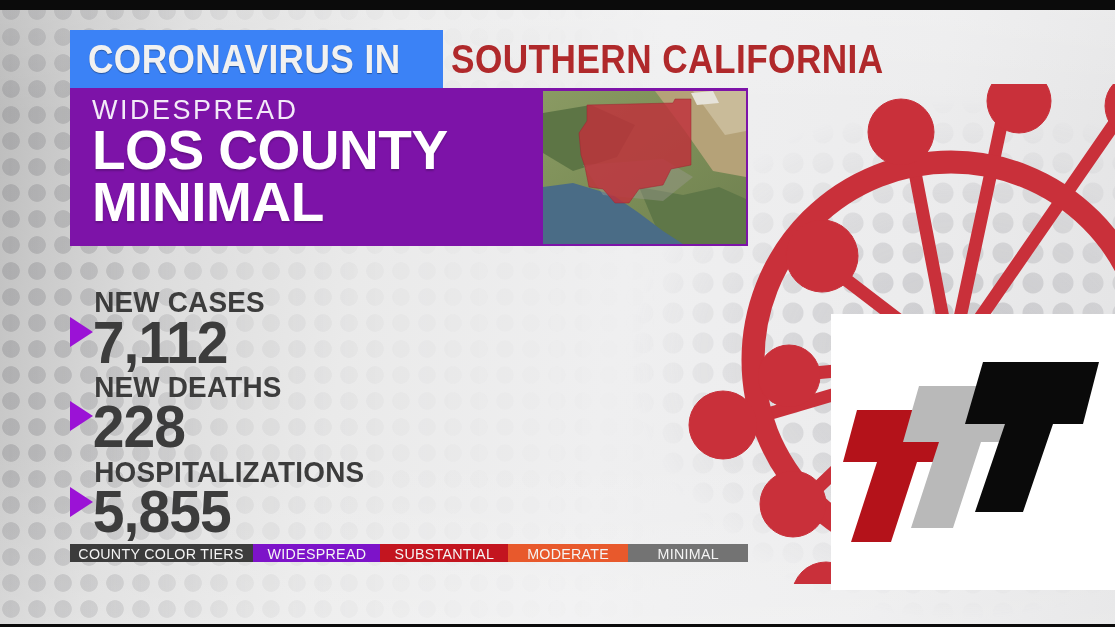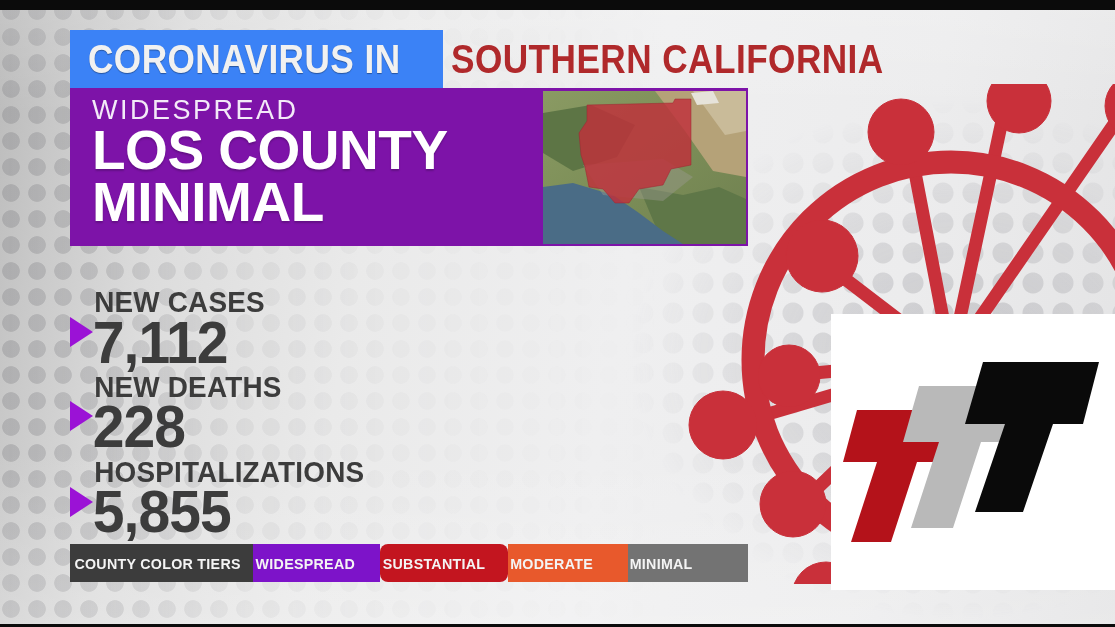--- a/index.html
+++ b/index.html
@@ -128,25 +128,25 @@
   }
   .stat:nth-child(2) .stat-arrow{top:29px;}
   .stat:nth-child(3) .stat-arrow{top:30px;}
 
   
   .tiers{
     position:absolute;left:70px;top:544px;height:26px;
     display:flex;z-index:25;
   }
   .tier{
-    display:flex;align-items:center;
-    color:#f4f4f4;font-size:15px;font-weight:bold;
+    display:flex;align-items:center;justify-content:center;
+    color:#f4f4f4;font-size:15px;font-weight:normal;
     letter-spacing:.3px;white-space:nowrap;
     transform:none;
-    height:38px;
+    height:18px;
   }
   .tier span{transform:scaleX(.95);display:inline-block;}
 
   
   .logo-box{
     position:absolute;left:831px;top:314px;width:284px;height:276px;
     background:#fff;z-index:40;
   }
   .logo-box svg{display:block;width:100%;height:100%;}
 </style>
@@ -260,21 +260,21 @@
 
   </div>
 
   <div class="tiers">
     <div class="tier" style="background:#3c3c3c;width:183px;">
       <span>COUNTY COLOR TIERS</span>
     </div>
     <div class="tier" style="background:#7d13c9;width:127px;">
       <span>WIDESPREAD</span>
     </div>
-    <div class="tier" style="background:#c3151f;width:128px;border-radius:8px;">
+    <div class="tier" style="background:#c3151f;width:128px;">
       <span>SUBSTANTIAL</span>
     </div>
     <div class="tier" style="background:#e8592c;width:120px;">
       <span>MODERATE</span>
     </div>
     <div class="tier" style="background:#737373;width:120px;">
       <span>MINIMAL</span>
     </div>
   </div>
 

